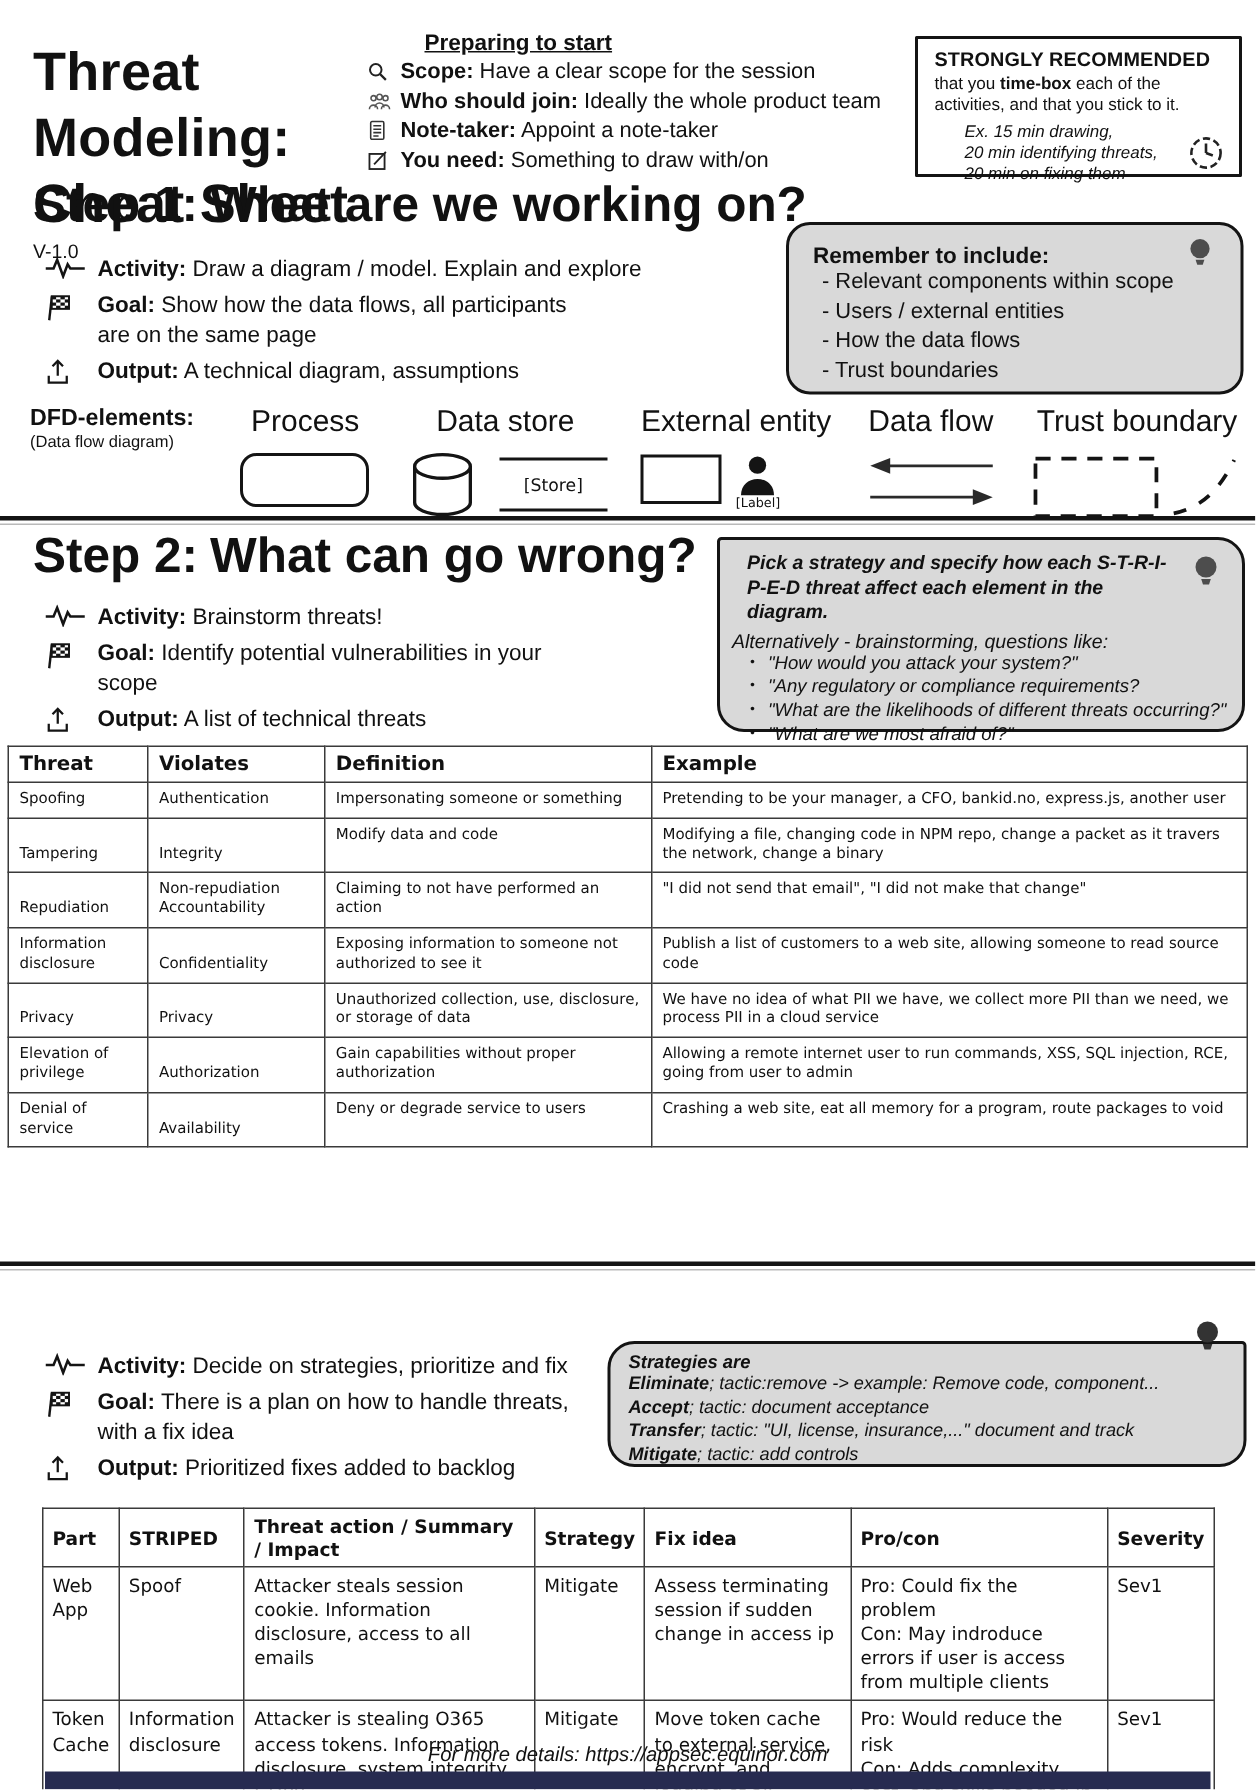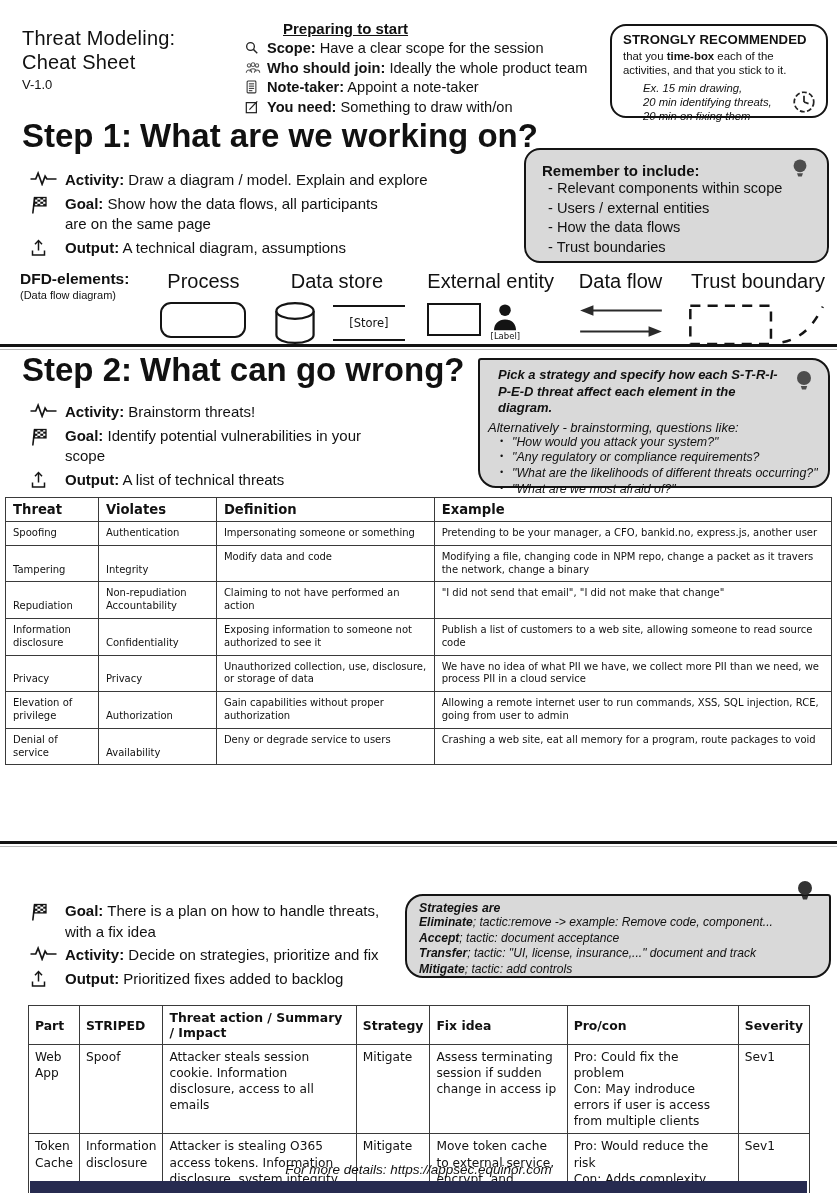--- a/index.html
+++ b/index.html
@@ -3,27 +3,27 @@
 <meta charset="utf-8">
 <style>
   * { box-sizing: border-box; margin: 0; padding: 0; }
   html,body { background:#fff; }
   body { font-family: "Liberation Sans", sans-serif; color:#111; }
   .page { position:relative; width:837px; height:1193px; background:#fff; overflow:hidden; }
 
   
   .top { position:absolute; top:12px; left:0; right:0; height:108px; }
   .title-block { position:absolute; left:22px; top:14px; width:215px; }
-  .title-line { font-size:20px; font-weight:400; line-height:1.22; letter-spacing:.2px; }
+  .title-line { font-size:36px; font-weight:700; line-height:1.22; letter-spacing:.2px; }
   .version { font-size:13px; margin-top:2px; }
   .preparing { position:absolute; left:245px; top:8px; width:365px; }
   .prep-title { font-size:15px; font-weight:bold; text-decoration:underline; margin-left:38px; margin-bottom:2px; }
   .prep-item { position:relative; padding-left:22px; font-size:14.6px; line-height:19.5px; }
   .prep-item .pi { position:absolute; left:0; top:2px; }
-  .rec-box { position:absolute; right:9px; top:12px; width:218px; height:94px; border:2.5px solid #141414; border-radius:16px; padding:6px 9px 20px 11px; background:#fff; }
+  .rec-box { position:absolute; right:9px; top:12px; width:218px; height:94px; border:2.5px solid #141414; border-radius:1px; padding:6px 9px 20px 11px; background:#fff; }
   .rec-title { font-size:13.2px; font-weight:bold; letter-spacing:.1px; }
   .rec-body { font-size:11.4px; line-height:1.25; margin-top:2px; }
   .rec-ex { display:flex; align-items:center; margin-top:3px; }
   .rec-ex-lines { font-size:11.3px; font-style:italic; line-height:1.25; margin-left:20px; flex:1; }
 
   
   .step-h { position:absolute; left:22px; top:0; font-size:33px; line-height:1.1; white-space:nowrap; }
   .step-h b { font-weight:bold; margin-right:8px; }
   .lines { position:absolute; }
   .line { position:relative; padding-left:35px; font-size:15px; line-height:20.5px; margin-bottom:3px; }
@@ -422,45 +422,45 @@
       </tbody>
     </table>
 
   <div class="divider div2"></div>
 
   <div class="step3">
 
     <div class="lines">
       <div class="line">
         <span class="li-icon">
+          <svg width="27" height="15" viewBox="0 0 27 15" fill="none" stroke="#141414" stroke-width="1.7">
+              <path d="M0.5 8 h5.2 l2.4-5.8 4 11 3-8 1.8 2.8 h9.6"></path>
+            </svg>
+        </span>
+        <b>Activity:</b> <span class="line-text">Decide on strategies, prioritize and fix</span>
+      </div>
+      <div class="line">
+        <span class="li-icon">
           <svg width="20" height="20" viewBox="0 0 20 20">
               <line x1="4.6" y1="2.6" x2="2.8" y2="18.5" stroke="#141414" stroke-width="1.6"></line>
               <rect x="4.5" y="2.5" width="11.5" height="8.4" fill="#fff" stroke="#141414" stroke-width="1.3"></rect>
               <g fill="#141414">
                 <rect x="4.5" y="2.5" width="2.9" height="2.1"></rect>
                 <rect x="10.3" y="2.5" width="2.9" height="2.1"></rect>
                 <rect x="7.4" y="4.6" width="2.9" height="2.1"></rect>
                 <rect x="13.2" y="4.6" width="2.8" height="2.1"></rect>
                 <rect x="4.5" y="6.7" width="2.9" height="2.1"></rect>
                 <rect x="10.3" y="6.7" width="2.9" height="2.1"></rect>
                 <rect x="7.4" y="8.8" width="2.9" height="2.1"></rect>
                 <rect x="13.2" y="8.8" width="2.8" height="2.1"></rect>
               </g>
             </svg>
         </span>
         <b>Goal:</b> <span class="line-text">There is a plan on how to handle threats,
 with a fix idea</span>
-      </div>
-      <div class="line">
-        <span class="li-icon">
-          <svg width="27" height="15" viewBox="0 0 27 15" fill="none" stroke="#141414" stroke-width="1.7">
-              <path d="M0.5 8 h5.2 l2.4-5.8 4 11 3-8 1.8 2.8 h9.6"></path>
-            </svg>
-        </span>
-        <b>Activity:</b> <span class="line-text">Decide on strategies, prioritize and fix</span>
       </div>
       <div class="line">
         <span class="li-icon">
           <svg width="17" height="18" viewBox="0 0 17 18" fill="none" stroke="#141414" stroke-width="1.5">
               <path d="M8.5 2 v9.5"></path>
               <path d="M5 5.2 L8.5 1.6 L12 5.2"></path>
               <path d="M2.5 11.5 v4.5 h12 v-4.5"></path>
             </svg>
         </span>
         <b>Output:</b> <span class="line-text">Prioritized fixes added to backlog</span>

